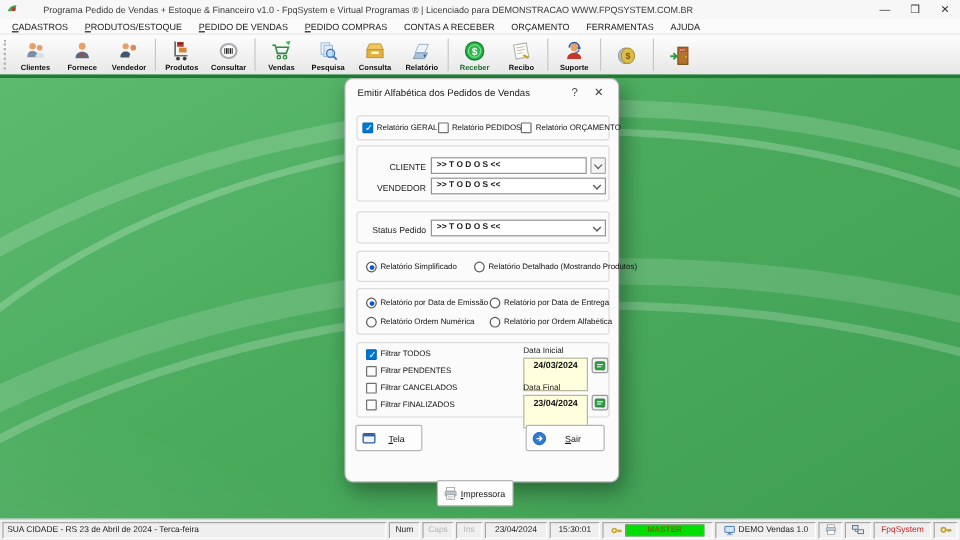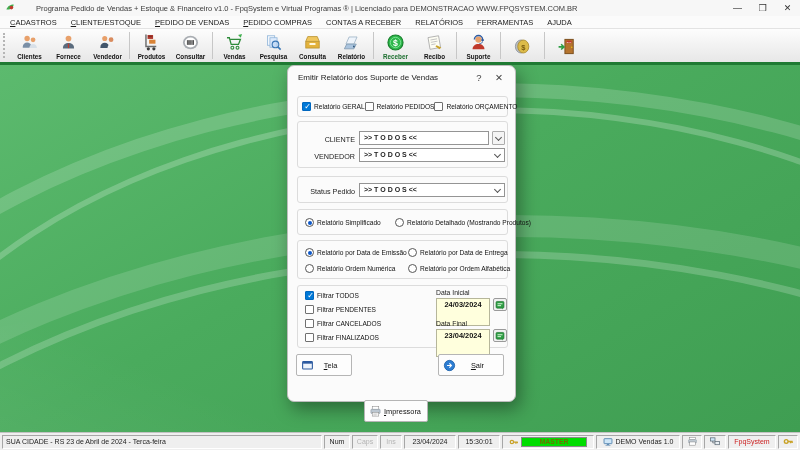--- a/index.html
+++ b/index.html
@@ -98,25 +98,25 @@
     <span class="title-text">Programa Pedido de Vendas + Estoque &amp; Financeiro v1.0 - FpqSystem e Virtual Programas ® | Licenciado para  DEMONSTRACAO WWW.FPQSYSTEM.COM.BR</span>
     <div class="win-controls">
       <span class="win-btn">—</span>
       <span class="win-btn">❒</span>
       <span class="win-btn">✕</span>
     </div>
   </div>
 
   <div class="menubar">
     <span class="menu-item ul">CADASTROS</span>
-    <span class="menu-item ul">CLIENTE/ESTOQUE</span>
+    <span class="menu-item ul">PRODUTOS/ESTOQUE</span>
     <span class="menu-item ul">PEDIDO DE VENDAS</span>
     <span class="menu-item ul">PEDIDO COMPRAS</span>
     <span class="menu-item">CONTAS A RECEBER</span>
-    <span class="menu-item">RELATÓRIOS</span>
+    <span class="menu-item">ORÇAMENTO</span>
     <span class="menu-item">FERRAMENTAS</span>
     <span class="menu-item">AJUDA</span>
   </div>
 
   <div class="toolbar">
     <div class="grip"></div>
 
     <div class="tbtn">
       <svg viewBox="0 0 24 24">
           <circle cx="9" cy="7" r="3.4" fill="#e8a06a"></circle>
@@ -271,21 +271,21 @@
 
   <div class="main">
     <div class="arc arc1"></div>
     <div class="arc arc2"></div>
     <div class="arc arc3"></div>
     <div class="arc arc4"></div>
     <div class="sheen"></div>
 
     <div class="dialog">
       <div class="dlg-title">
-        <span class="dlg-title-text">Emitir Relatório dos Suporte de Vendas</span>
+        <span class="dlg-title-text">Emitir Alfabética dos Pedidos de Vendas</span>
         <span class="dlg-sysbtn">?</span>
         <span class="dlg-sysbtn">✕</span>
       </div>
 
       <div class="group g1">
         <label class="cb">
           <span class="box checked"></span>
           <span class="cb-label">Relatório GERAL</span>
         </label>
         <label class="cb">

